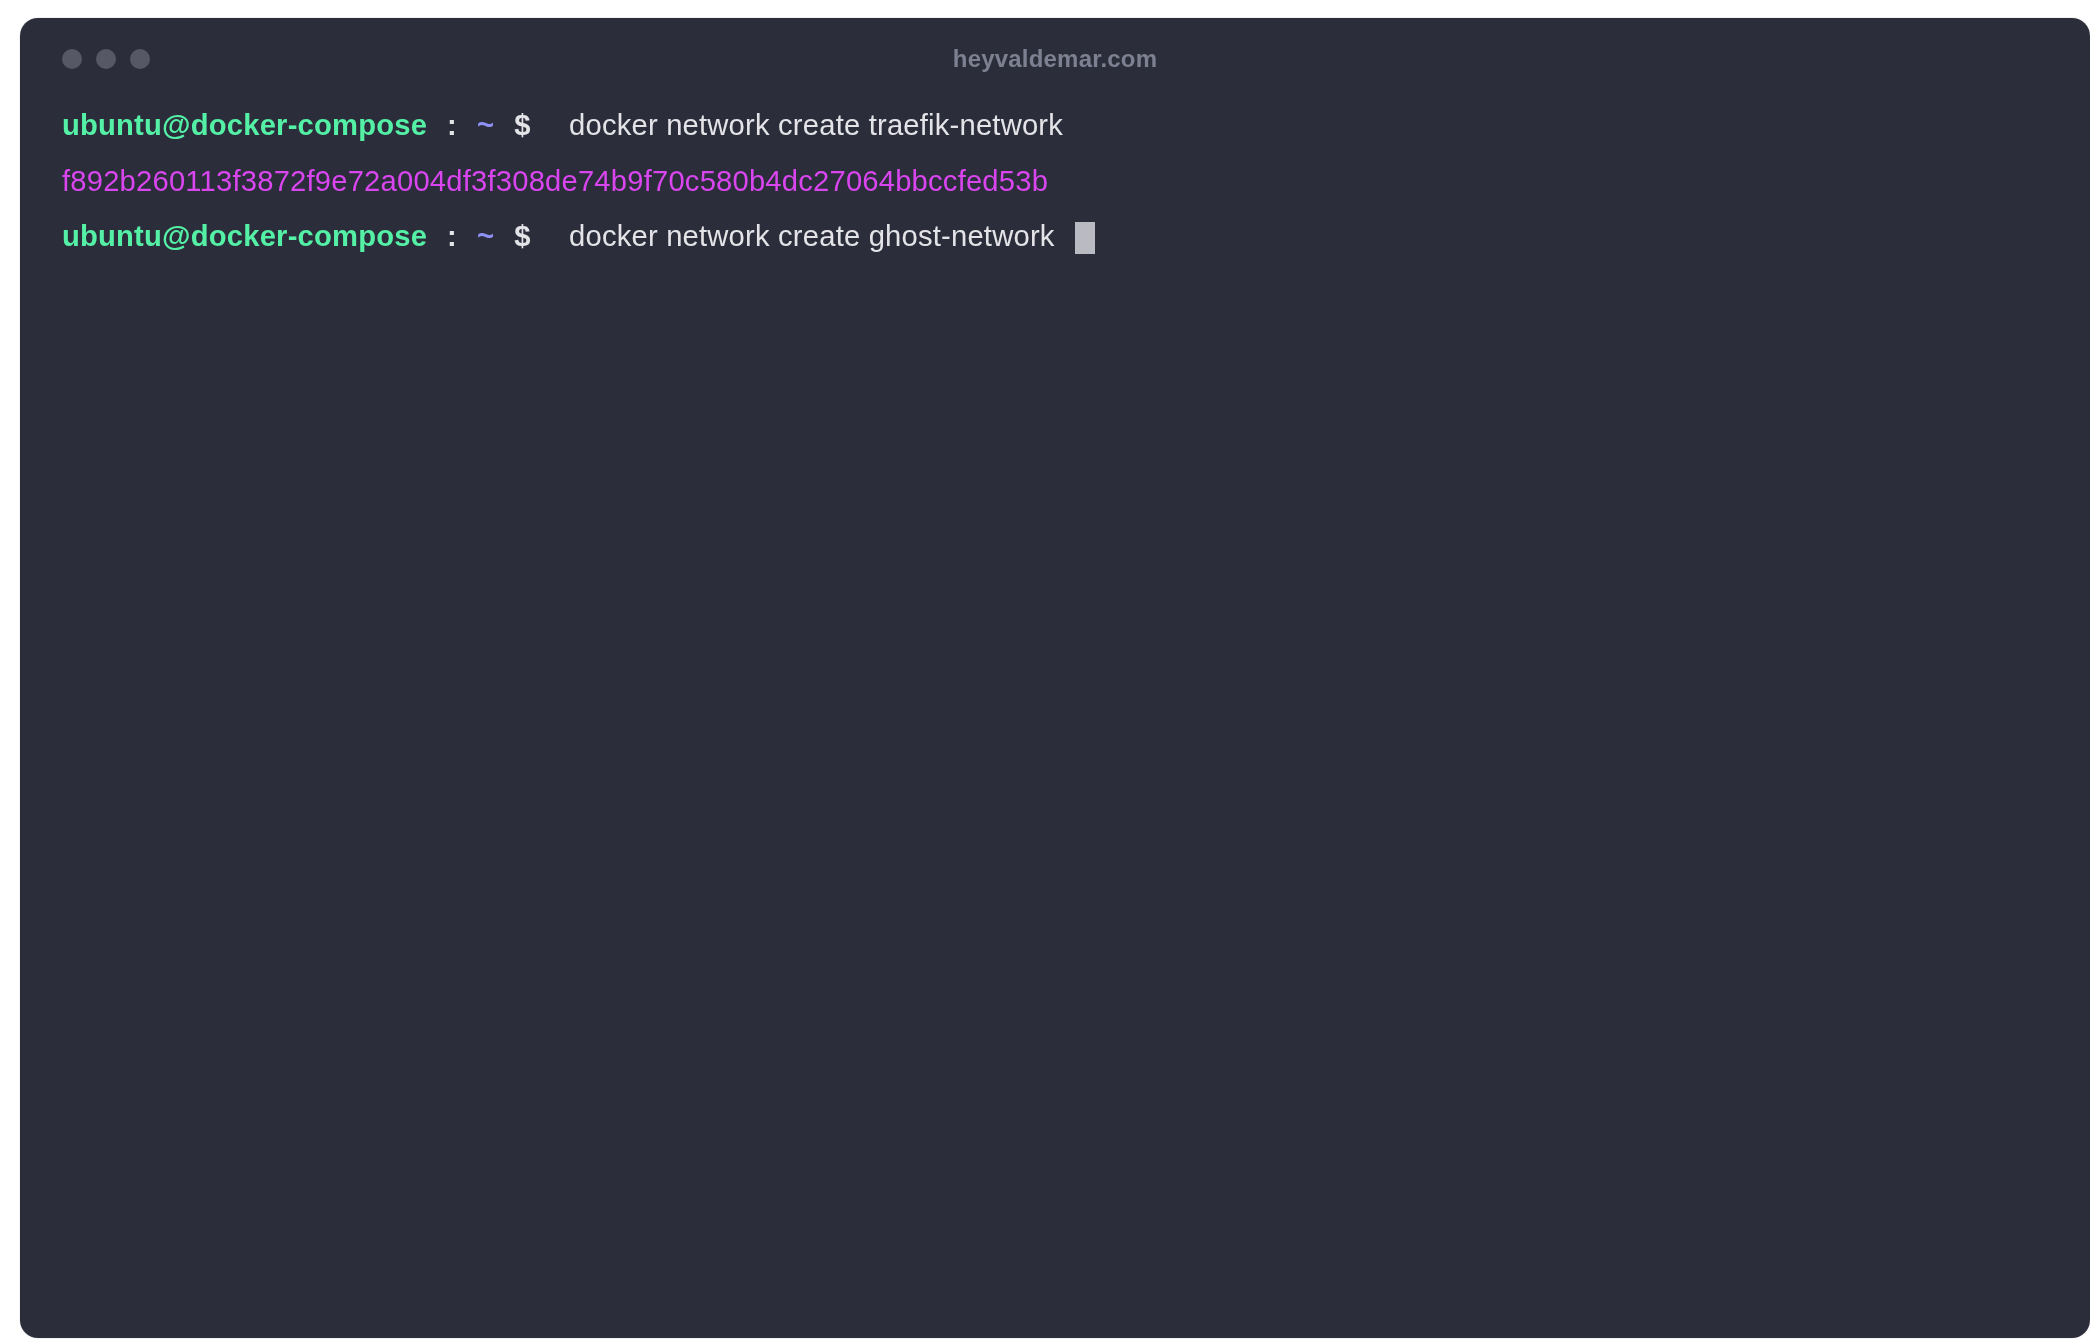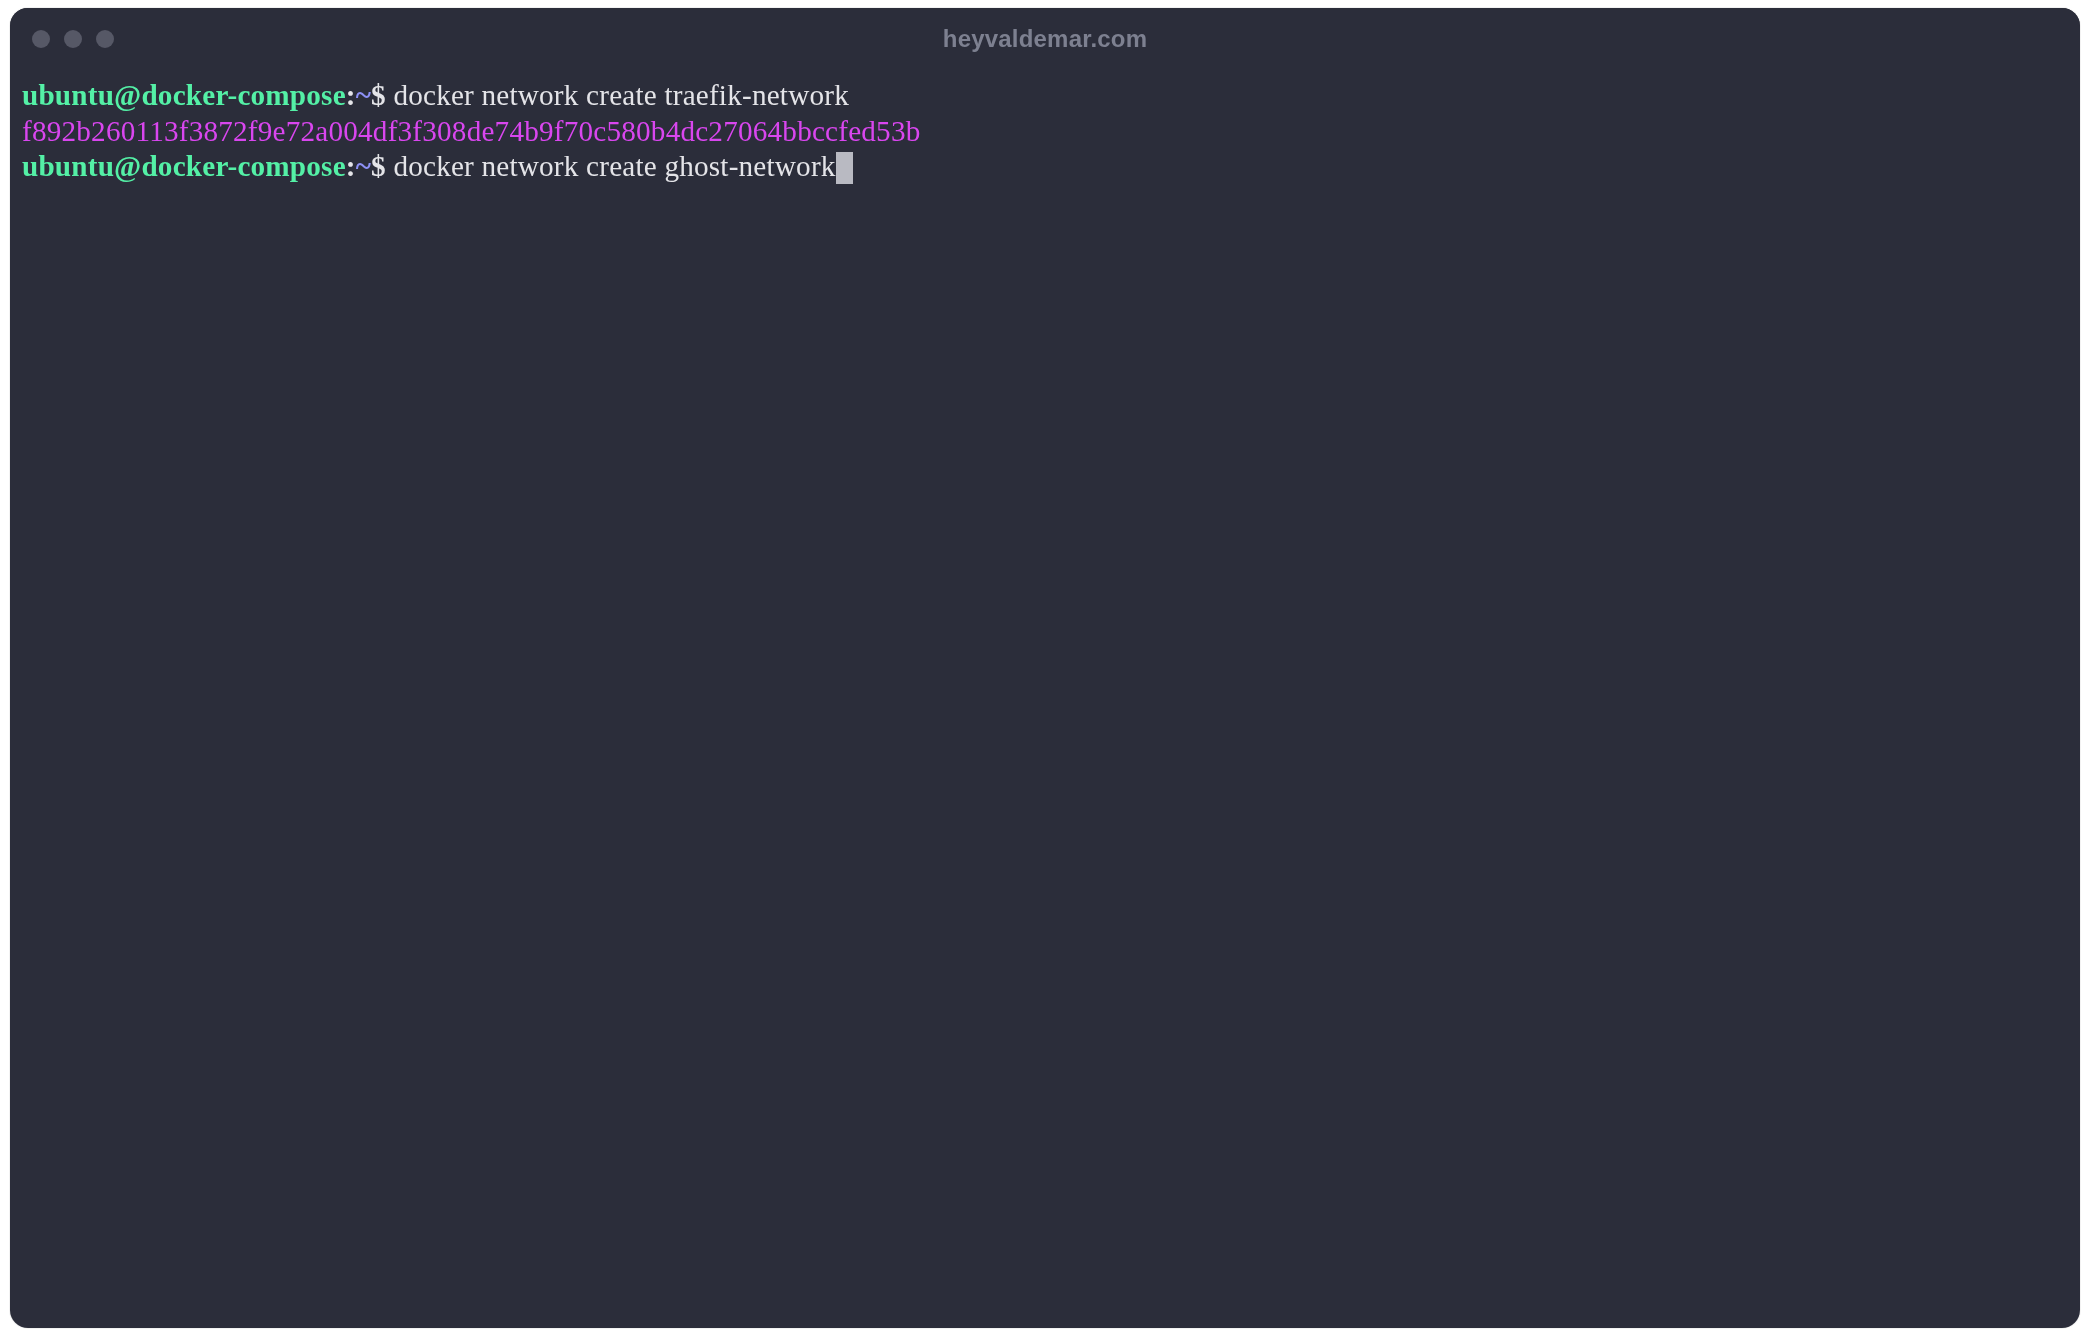--- a/index.html
+++ b/index.html
@@ -1,17 +1,17 @@
 <!DOCTYPE html>
 <html><head>
   <meta charset="utf-8">
   <style>
     * {
       margin: 0;
-      padding: 0;
+      padding: 10px;
       box-sizing: border-box;
     }
     
     body {
       background: #ffffff;
       width: 2090px;
       height: 1344px;
       display: flex;
       align-items: flex-start;
       justify-content: center;
@@ -59,21 +59,21 @@
       color: #7d8090;
       font-family: -apple-system, BlinkMacSystemFont, "Segoe UI", sans-serif;
       font-size: 24px;
       font-weight: 700;
       letter-spacing: 0.2px;
     }
     
     .terminal-body {
       flex: 1;
       padding: 8px 12px;
-      font-family: Liberation Serif, serif;
+      font-family: Liberation Sans, sans-serif;
       font-size: 29.2px;
       line-height: 1.22;
       color: #e4e4e8;
       letter-spacing: 0.2px;
       white-space: pre;
     }
     
     .term-line {
       display: block;
     }

